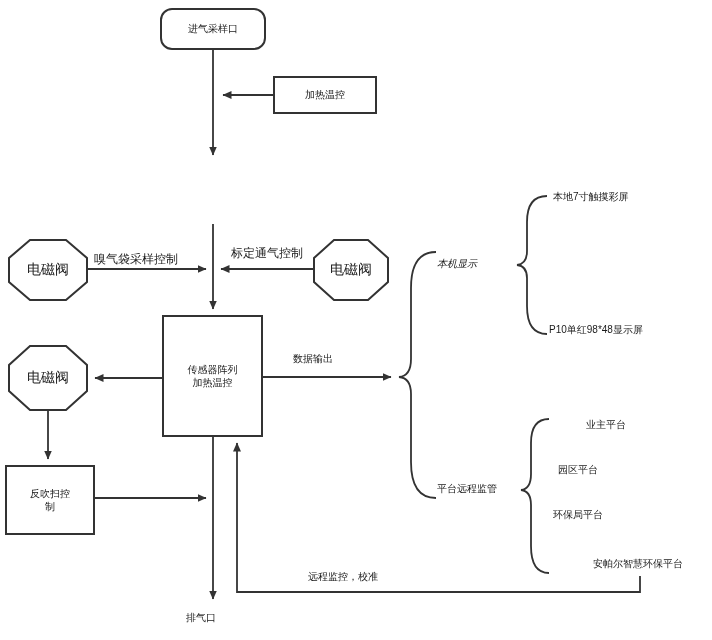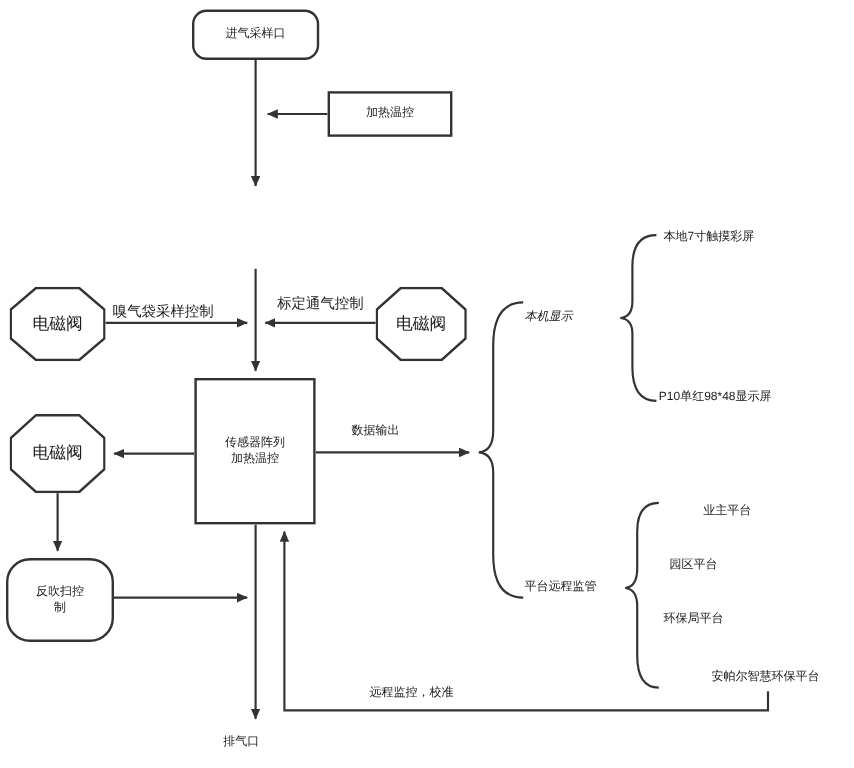--- a/index.html
+++ b/index.html
@@ -60,21 +60,21 @@
   <div class="node" style="left:273px;top:76px;width:104px;height:38px;">
     <span>加热温控</span>
   </div>
 
 
   <div class="node multiline" style="left:162px;top:315px;width:101px;height:122px;">
     <span class="multiline">传感器阵列
 加热温控</span>
   </div>
 
-  <div class="node multiline" style="left:5px;top:465px;width:90px;height:70px;border-radius:20px;">
+  <div class="node multiline" style="left:5px;top:465px;width:90px;height:70px;">
     <span class="multiline">反吹扫控
 制</span>
   </div>
 
   <div class="oct" style="left:8px;top:239px;width:80px;height:62px;">
     <svg width="80" height="62" viewBox="0 0 80 62">
       <polygon points="22,1 58,1 79,19 79,43 58,61 22,61 1,43 1,19" fill="#fff" stroke="#333" stroke-width="2"></polygon>
     </svg>
     <span class="oct-label">电磁阀</span>
   </div>

